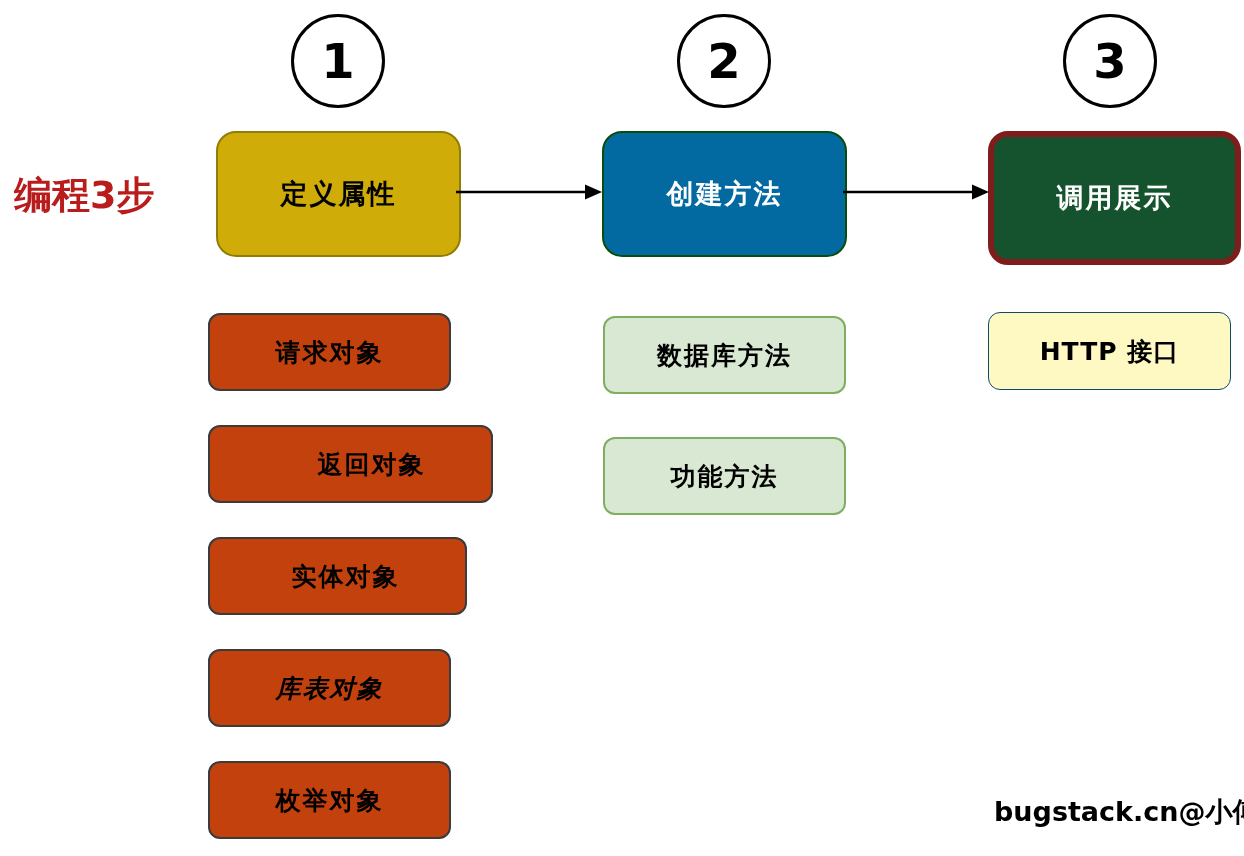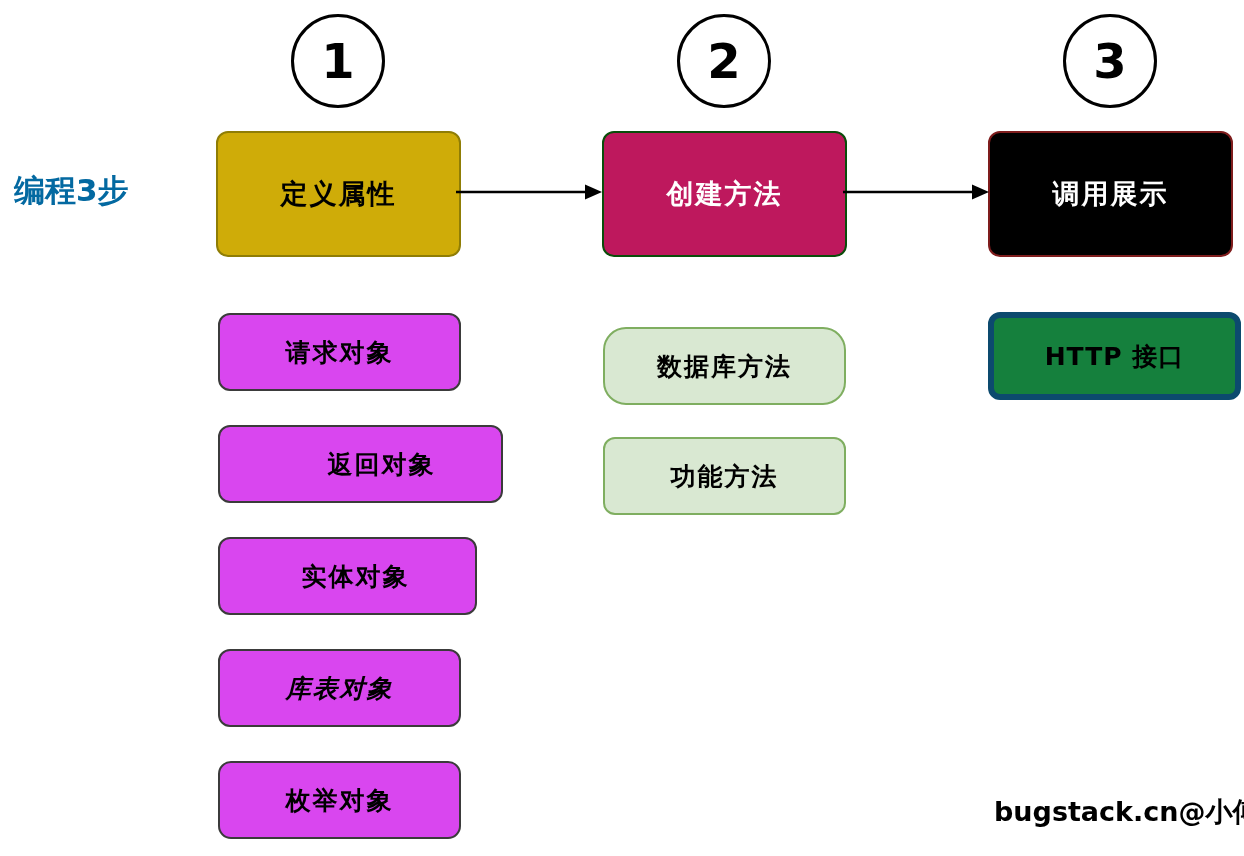--- a/index.html
+++ b/index.html
@@ -28,69 +28,69 @@
   }
   .c1 { left: 291px; }
   .c2 { left: 677px; }
   .c3 { left: 1063px; }
 
   .main-box {
     position: absolute;
     top: 131px;
     width: 241px;
     height: 122px;
-    border-radius: 12px;
+    border-radius: 20px;
     display: flex;
     align-items: center;
     justify-content: center;
     font-size: 27px;
     font-weight: bold;
     letter-spacing: 2px;
   }
   .mb1 { left: 216px; background: #CFAC08; border: 2px solid #8f7d05; color: #000000; }
-  .mb2 { left: 602px; background: #be185d; border: 2px solid #0a4d0a; color: #ffffff; }
-  .mb3 { left: 988px; background: #000000; border: 2px solid #7f1d1d; color: #ffffff; }
+  .mb2 { left: 602px; background: #0369a1; border: 2px solid #0a4d0a; color: #ffffff; }
+  .mb3 { left: 988px; background: #14532d; border: 6px solid #7f1d1d; color: #ffffff; }
 
   .arrow { position: absolute; top: 181px; }
   .a1 { left: 456px; }
   .a2 { left: 843px; }
 
   .sub-box {
     position: absolute;
     width: 239px;
     height: 74px;
     border-radius: 12px;
     display: flex;
     align-items: center;
     justify-content: center;
     font-size: 25px;
     font-weight: 600;
     color: #000000;
     letter-spacing: 2px;
   }
-  .yellow { left: 218px; background: #d946ef; border: 2px solid #3b3b3b; }
+  .yellow { left: 208px; background: #c2410c; border: 2px solid #3b3b3b; }
   .y1 { top: 313px; }
   .y2 { top: 425px; padding-left: 42px; }
   .y3 { top: 537px; padding-left: 16px; }
   .y4 { top: 649px; font-style: italic; }
-  .y5 { top: 761px; border-radius: 13px; }
+  .y5 { top: 761px; }
 
   .lgreen { left: 603px; background: #D9E8D2; border: 2px solid #7FAE60; }
-  .g1 { top: 327px; border-radius: 23px; }
+  .g1 { top: 316px; }
   .g2 { top: 437px; }
 
-  .pink { left: 988px; top: 312px; width: 241px; height: 76px; background: #15803d; border: 6px solid #0c4a6e; letter-spacing: 1px; }
+  .pink { left: 988px; top: 312px; width: 241px; height: 76px; background: #fef9c3; border: 1px solid #0c4a6e; letter-spacing: 1px; }
 
   .left-label {
     position: absolute;
     left: 14px;
     top: 170px;
-    font-size: 31px;
+    font-size: 38px;
     font-weight: bold;
-    color: #0369a1;
+    color: #b91c1c;
   }
   .watermark {
     position: absolute;
     left: 994px;
     top: 794px;
     font-size: 27px;
     font-weight: bold;
     color: #000000;
     white-space: nowrap;
   }

